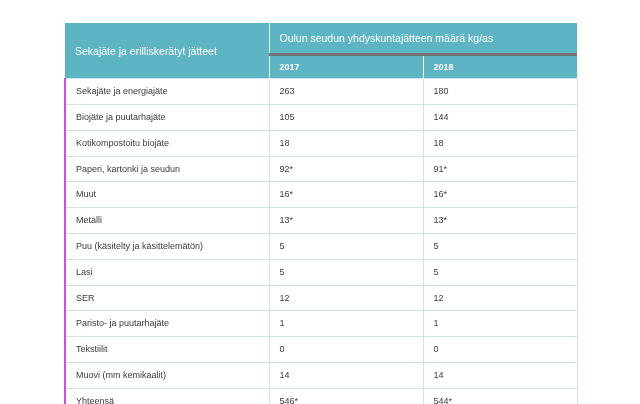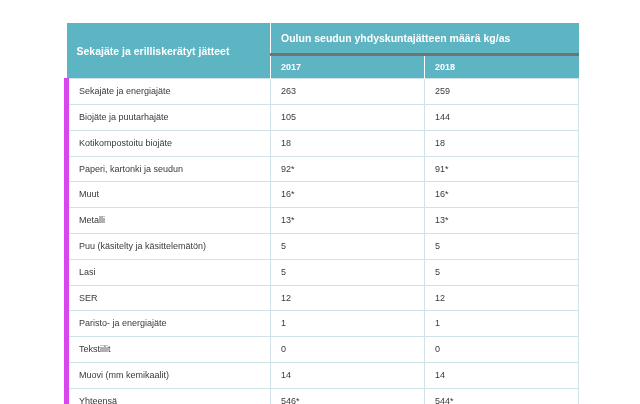--- a/index.html
+++ b/index.html
@@ -28,21 +28,21 @@
     table-layout: fixed;
   }
   table.data-table col.c0 { width: 204px; }
   table.data-table col.c1 { width: 154px; }
   table.data-table col.c2 { width: 154px; }
 
   .hdr-main {
     background: #5db5c4;
     color: #ffffff;
     font-size: 10.5px;
-    font-weight: bold;
+    font-weight: normal;
     text-align: left;
     vertical-align: middle;
     padding: 8px 10px;
     line-height: 1.35;
     border-right: 1px solid #ffffff;
   }
   .hdr-main.last { border-right: none; }
   .hdr-sub {
     background: #5db5c4;
     color: #ffffff;
@@ -61,21 +61,21 @@
     color: #3a3a3a;
     padding: 7px 10px;
     border-bottom: 1px solid #cfe4e8;
     border-right: 1px solid #cfe4e8;
     vertical-align: middle;
     background: #ffffff;
     line-height: 1.2;
   }
   tbody td.last { border-right: none; }
   tbody tr:first-child td { border-top: 1px solid #cfe4e8; }
-  tbody tr td:first-child { border-left: 5px solid #d946ef; }
+  tbody tr td:first-child { border-left: 2px solid #d946ef; }
   tbody tr td:last-child { border-right: 1px solid #cfe4e8; }
 </style>
 </head>
 <body>
 
 <div class="page">
   <table class="data-table">
     <colgroup>
       <col class="c0">
       <col class="c1">
@@ -88,21 +88,21 @@
       </tr>
       <tr>
         <th class="hdr-sub">2017</th>
         <th class="hdr-sub last">2018</th>
       </tr>
     </thead>
     <tbody>
       <tr>
         <td>Sekajäte ja energiajäte</td>
         <td>263</td>
-        <td class="last">259</td>
+        <td class="last">180</td>
       </tr>
       <tr>
         <td>Biojäte ja puutarhajäte</td>
         <td>105</td>
         <td class="last">144</td>
       </tr>
       <tr>
         <td>Kotikompostoitu biojäte</td>
         <td>18</td>
         <td class="last">18</td>
@@ -131,21 +131,21 @@
         <td>Lasi</td>
         <td>5</td>
         <td class="last">5</td>
       </tr>
       <tr>
         <td>SER</td>
         <td>12</td>
         <td class="last">12</td>
       </tr>
       <tr>
-        <td>Paristo- ja energiajäte</td>
+        <td>Paristo- ja puutarhajäte</td>
         <td>1</td>
         <td class="last">1</td>
       </tr>
       <tr>
         <td>Tekstiilit</td>
         <td>0</td>
         <td class="last">0</td>
       </tr>
       <tr>
         <td>Muovi (mm kemikaalit)</td>

